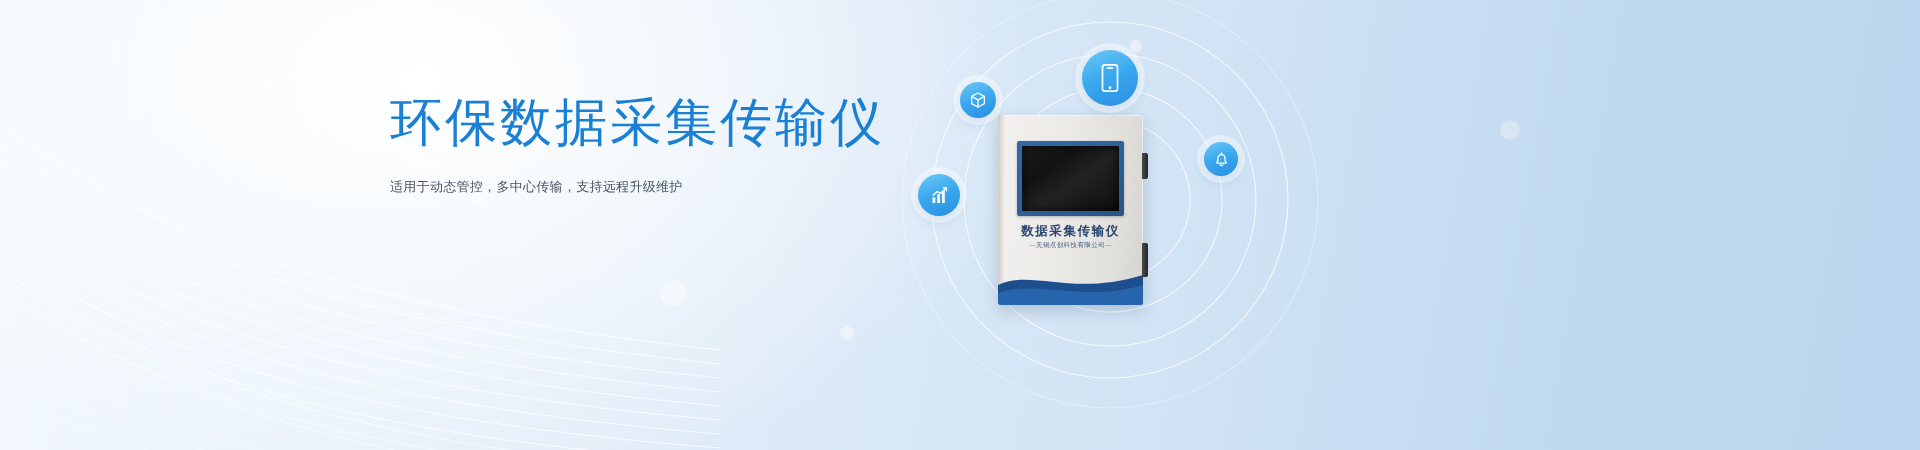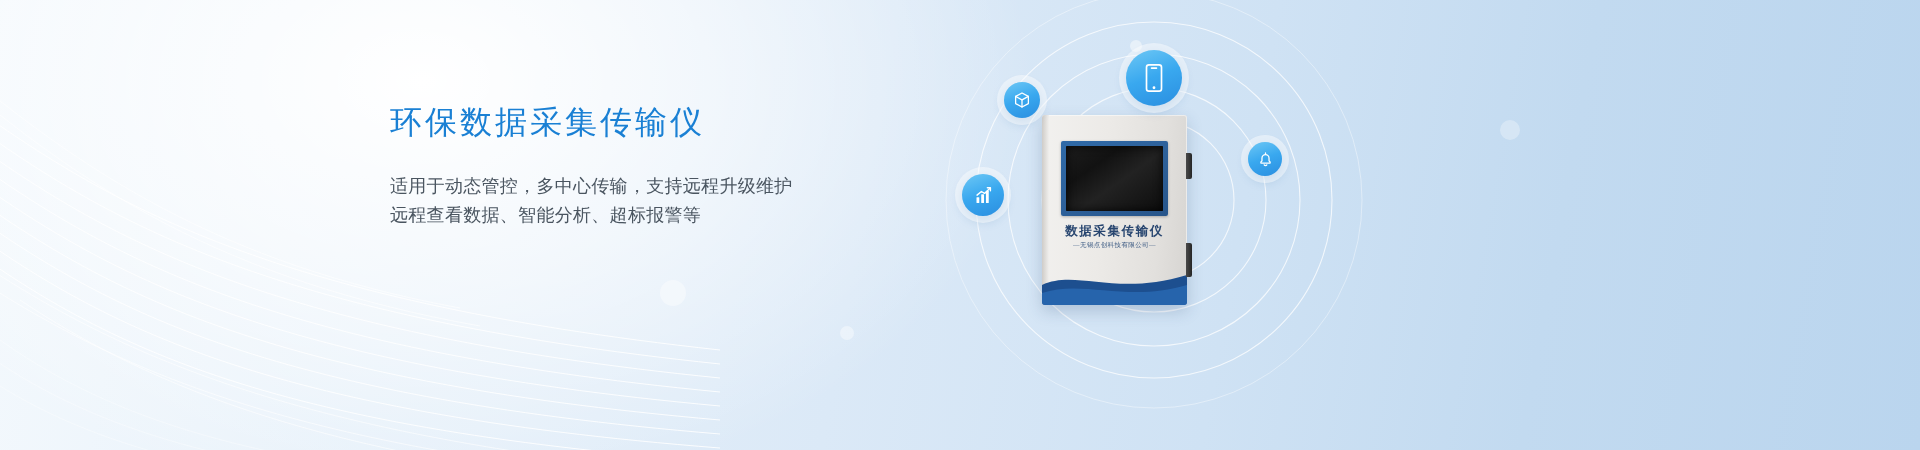--- a/index.html
+++ b/index.html
@@ -23,39 +23,39 @@
   .swirl { position:absolute; left:-40px; bottom:-20px; width:760px; height:420px; pointer-events:none; }
   .swirl svg { width:100%; height:100%; display:block; }
 
   
   .bokeh { position:absolute; border-radius:50%; pointer-events:none; }
 
   
   .text-block { position:absolute; left:390px; top:96px; width:520px; }
 
   .title {
-    font-size:32px;
+    font-size:52px;
     line-height:52px;
     letter-spacing:3px;
     color:#1a80d4;
     font-weight:400;
     white-space:nowrap;
   }
 
   .sub-list { margin-top:24px; }
   .sub-line {
-    font-size:18px;
+    font-size:13px;
     line-height:29px;
     letter-spacing:0.3px;
     color:#4a5560;
     white-space:nowrap;
   }
 
   
-  .visual { position:absolute; left:904px; top:0; width:540px; height:356px; }
+  .visual { position:absolute; left:860px; top:0; width:540px; height:356px; }
   .visual > svg.rings { position:absolute; left:0; top:0; width:540px; height:450px; }
 
   
   .device {
     position:absolute;
     left:138px; top:115px;
     width:145px; height:190px;
   }
   .dev-body {
     position:absolute; inset:0;
@@ -161,21 +161,20 @@
   <div class="bokeh" style="left:660px; top:280px; width:26px; height:26px; background:rgba(255,255,255,0.40);"></div>
   <div class="bokeh" style="left:470px; top:186px; width:18px; height:18px; background:rgba(255,255,255,0.35);"></div>
   <div class="bokeh" style="left:840px; top:326px; width:14px; height:14px; background:rgba(255,255,255,0.40);"></div>
   <div class="bokeh" style="left:1500px; top:120px; width:20px; height:20px; background:rgba(255,255,255,0.30);"></div>
   <div class="bokeh" style="left:1130px; top:40px; width:12px; height:12px; background:rgba(255,255,255,0.45);"></div>
 
   <div class="text-block">
     <div class="title">环保数据采集传输仪</div>
     <div class="sub-list">
       <div class="sub-line">适用于动态管控，多中心传输，支持远程升级维护</div>
-      <div class="sub-line">远程查看数据、智能分析、超标报警等</div>
     </div>
   </div>
 
   <div class="visual">
 
     <svg class="rings" viewBox="0 0 540 450" aria-hidden="true">
       <g fill="none" stroke="#ffffff" stroke-opacity="0.75" stroke-width="1.1">
         <circle cx="250" cy="200" r="80"></circle>
         <circle cx="250" cy="200" r="112"></circle>
         <circle cx="250" cy="200" r="146"></circle>

